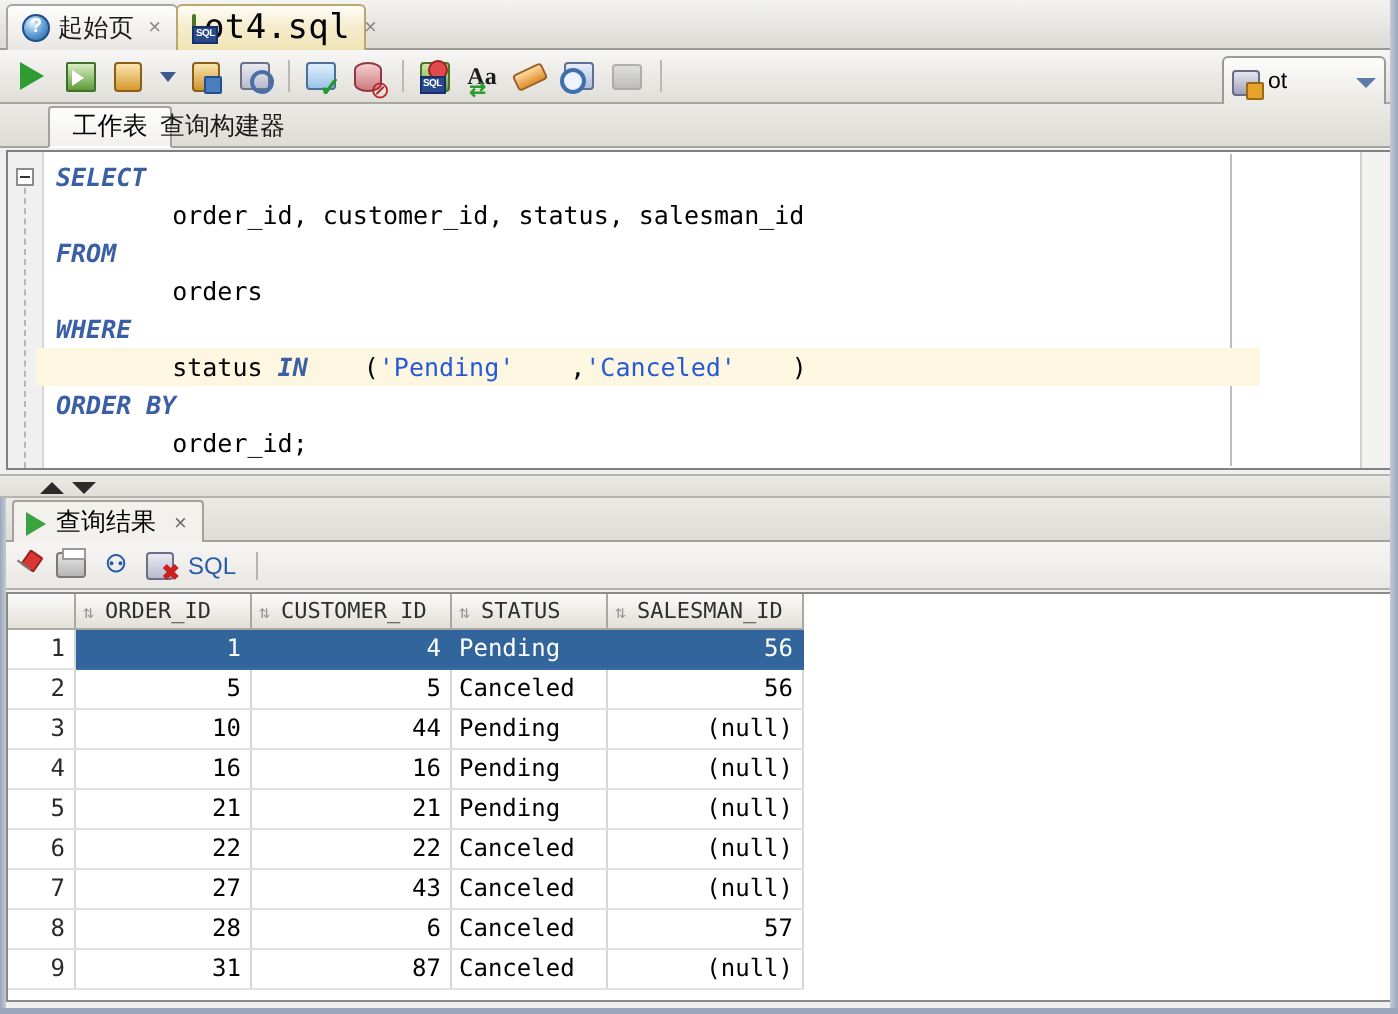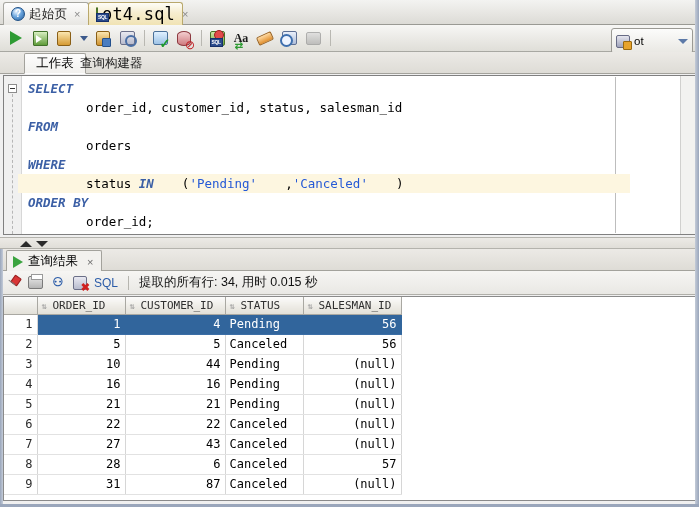--- a/index.html
+++ b/index.html
@@ -378,21 +378,20 @@
       </div>
     </div>
 
     <div class="res-toolbar">
       <span class="g-pin"></span>
       <span class="g-print"></span>
       <span class="g-fetch">⚇</span>
       <span class="g-cancel"></span>
       <span class="sqltxt">SQL</span>
       <span class="vsep"></span>
-      <span class="status-text">提取的所有行: 34, 用时 0.015 秒</span>
     </div>
 
     <div class="grid-wrap">
       <table class="grid" id="result-table">
           <thead>
             <tr>
               <th class="corner" style="width: 33px;"></th>
               <th style="width: 88px;"><span class="sortglyph">⇅</span><span>ORDER_ID</span></th>
               <th style="width: 100px;"><span class="sortglyph">⇅</span><span>CUSTOMER_ID</span></th>
               <th style="width: 78px;"><span class="sortglyph">⇅</span><span>STATUS</span></th>

